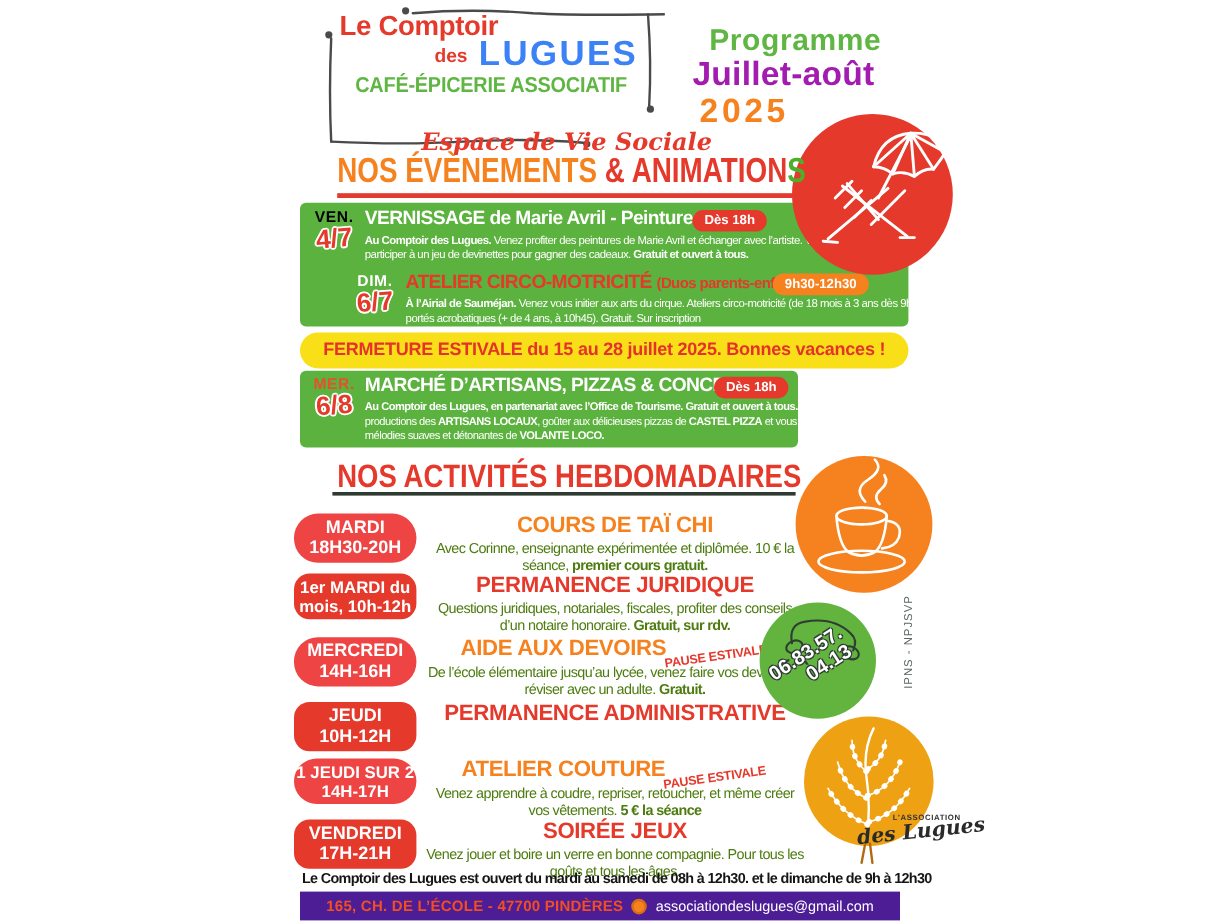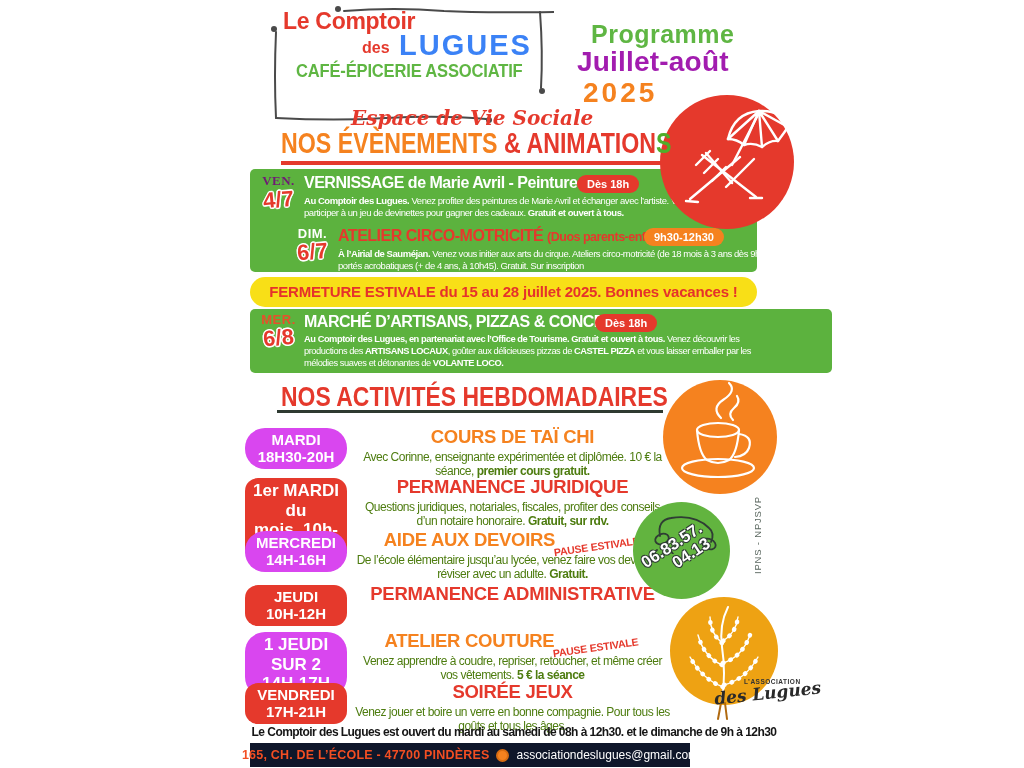--- a/index.html
+++ b/index.html
@@ -31,26 +31,26 @@
   .ev-heading { left:281px; top:127px; font-size:29px; font-weight:800; white-space:pre;
                 transform:scaleX(.8); transform-origin:left top; z-index:4; }
   .ev-heading .h-orange { color:#f5821f; }
   .ev-heading .h-red { color:#e5392c; }
   .ev-heading .h-green { color:#4fae2a; }
   .ev-underline { left:281px; top:161px; width:388px; height:4px; background:#e5392c; z-index:2; }
 
   
   .green-block { background:#5cb23e; border-radius:5px; z-index:1; }
   .block1 { left:250px; top:169px; width:507px; height:103px; }
-  .block2 { left:250px; top:309px; width:582px; height:64px; }
+  .block2 { left:250px; top:309px; width:415px; height:64px; }
   .event { position:absolute; left:0; right:0; }
   .ev0 { top:2px; height:52px; } .ev1 { top:55px; height:48px;margin-left:34px; } .ev2 { top:1px; height:62px; }
   .day-box { position:absolute; left:5px; top:2px; width:47px; text-align:center; }
   .day-lab { display:block; font-size:13px; font-weight:800; letter-spacing:.5px; }
-  .day-ven { color:#701a75;font-family:Liberation Serif, serif; } .day-dim { color:#ffffff; } .day-mer { color:#e8502b; }
+  .day-ven { color:#000000; } .day-dim { color:#ffffff; } .day-mer { color:#e8502b; }
   .day-date { display:block; font-size:22px; font-weight:800; color:#e5392c; margin-top:-2px;
               transform:rotate(-5deg);
               text-shadow:-1.5px 0 #fff,1.5px 0 #fff,0 -1.5px #fff,0 1.5px #fff,
                           -1px -1px #fff,1px 1px #fff,-1px 1px #fff,1px -1px #fff; }
   .ev-title { position:absolute; left:54px; top:3px; font-size:16px; font-weight:800;
               letter-spacing:-0.5px; white-space:nowrap; }
   .t-white { color:#fff; } .t-red { color:#e5392c; }
   .ev-suffix { font-size:12.5px; font-weight:800; color:#e5392c; margin-left:4px; }
   .pill { position:absolute; top:4px; height:18px; line-height:18px; padding:0 10px;
           border-radius:9px; font-size:11px; font-weight:800; color:#fff; white-space:nowrap; }
@@ -65,22 +65,22 @@
             text-align:center; line-height:30px; font-size:15px; font-weight:800; color:#e5322b;
             letter-spacing:-0.2px; z-index:2; }
 
   
   .act-heading { left:281px; top:382px; font-size:27px; font-weight:800; color:#e5392c;
                  white-space:pre; transform:scaleX(.85); transform-origin:left top; }
   .act-underline { left:277px; top:410px; width:386px; height:3px; background:#2e3a31; }
   .activity { position:absolute; left:245px; width:430px; }
   .sched { position:absolute; left:0; top:0; width:102px; padding:3px 0; border-radius:13px;
            text-align:center; color:#fff; font-weight:800; font-size:15px; line-height:1.15; }
-  .sched.small { font-size:17px; }
-  .sched-orange { background:#d946ef;border-radius:20px; } .sched-red { background:#e5392c; }
+  .sched.small { font-size:14px; }
+  .sched-orange { background:#ef4444;border-radius:20px; } .sched-red { background:#e5392c; }
   .act-main { position:absolute; left:110px; top:0; width:315px;text-align:center; }
   .act-title { font-size:18.5px; font-weight:800; letter-spacing:-0.3px; line-height:1;
                white-space:nowrap; }
   .at-orange { color:#f5821f; } .at-red { color:#e5392c; }
   .stamp { display:inline-block; font-size:10.5px; font-weight:800; color:#e5392c;
            transform:rotate(-8deg) translate(-2px,4px); letter-spacing:-0.2px; }
   .act-desc { margin-top:3px; font-size:12px; letter-spacing:-0.5px; line-height:1.22; color:#4d7c0f; }
   .a0 { top:428px; } .a1 { top:478px; } .a2 { top:531px; }
   .a3 { top:585px; } .a4 { top:632px; } .a5 { top:683px; }
 
@@ -96,21 +96,21 @@
                 font-size:9.5px; letter-spacing:.8px; color:#5a675f; white-space:nowrap; }
   .tree-svg { left:664px; top:593px; }
   .assoc-label { left:744px; top:678px; font-size:6.5px; font-weight:800; letter-spacing:.5px; color:#333; }
   .assoc-script { left:714px; top:683px; font-size:17px; font-weight:700; font-style:italic;
                   font-family:"DejaVu Serif", serif; color:#2a2a2a; transform:rotate(-6deg);
                   white-space:nowrap; }
 
   
   .hours { left:238px; top:725px; width:552px; text-align:center; font-size:12px; font-weight:800;
            letter-spacing:-0.55px; color:#151515; white-space:nowrap; }
-  .foot-bar { left:250px; top:743px; width:440px; height:24px; background:#0f172a;
+  .foot-bar { left:250px; top:743px; width:500px; height:24px; background:#4c1d95;
               display:flex; align-items:center; justify-content:center; gap:7px; }
   .address { font-size:12.5px; font-weight:800; color:#f34e22; letter-spacing:.2px; white-space:nowrap; }
   .at-icon { width:13px; height:13px; border-radius:50%; background:#f5821f;
              border:2px solid #d96d12; flex:0 0 auto; }
   .email { font-size:12px; color:#ffffff; white-space:nowrap; }
 
   svg { display:block; }
 </style>
 </head>
 <body>

